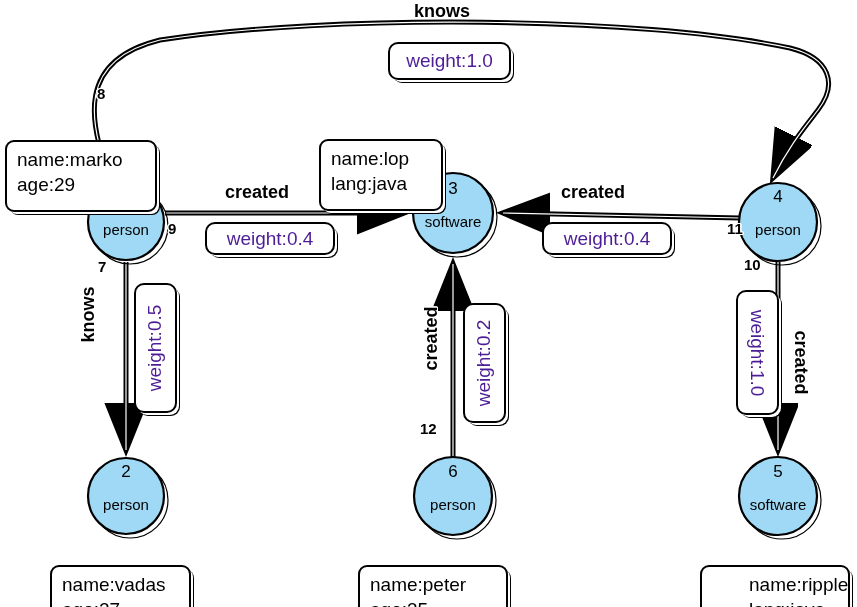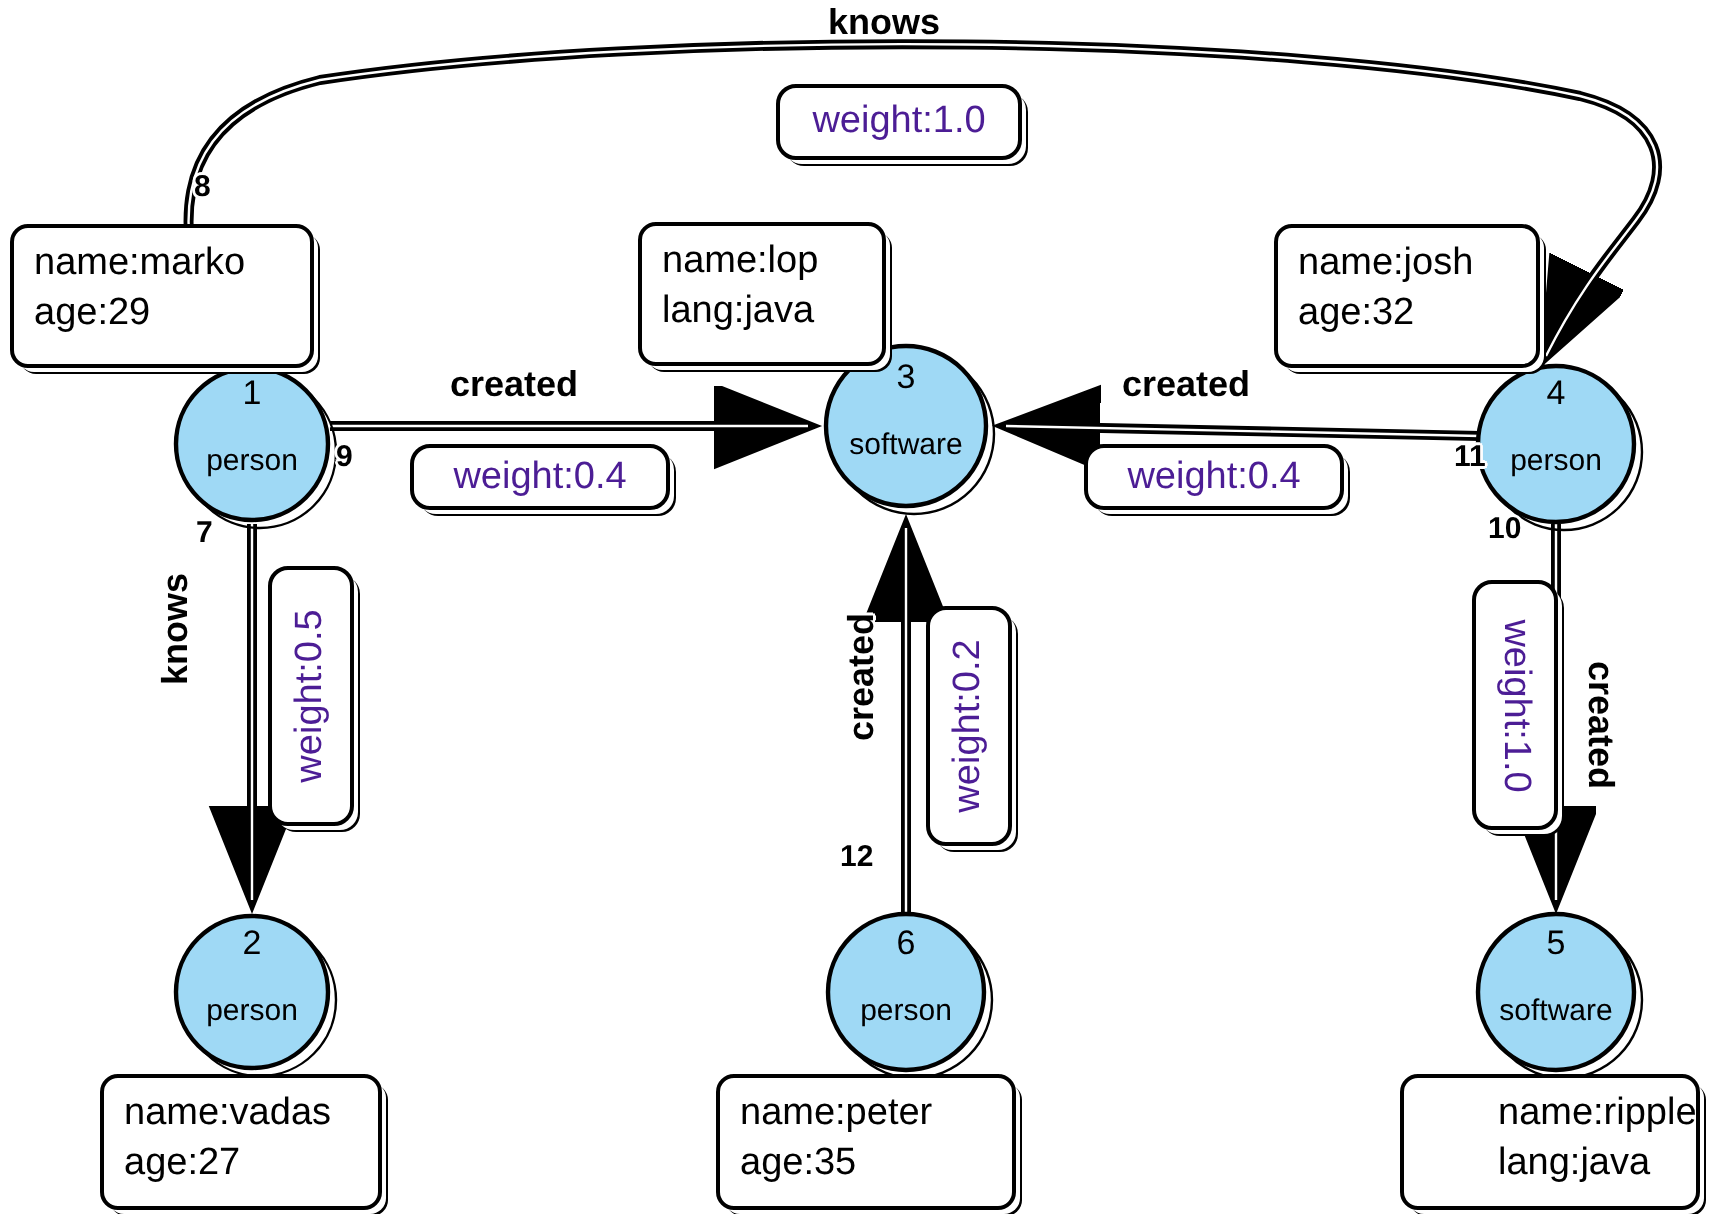--- a/index.html
+++ b/index.html
@@ -63,20 +63,21 @@
     border: 2.2px solid #000000;
     border-radius: 9px;
     box-shadow: 3px 3px 0 -1px #ffffff, 4px 4px 0 -1px #000000;
     font-family: "Liberation Sans", sans-serif;
     font-size: 19px;
     line-height: 1.33;
     color: #000000;
     padding: 5px 9px 5px 10px;
     white-space: pre;
     z-index: 6;
+    margin-top: 28px;
   }
   .weight-box {
     position: absolute;
     box-sizing: border-box;
     background: #ffffff;
     border: 2.2px solid #000000;
     border-radius: 10px;
     box-shadow: 3px 3px 0 -1px #ffffff, 4px 4px 0 -1px #000000;
     font-family: "Liberation Sans", sans-serif;
     font-size: 19px;
@@ -207,22 +208,20 @@
 
   <div class="prop-box" style="left:5px; top:112px; width:152px; height:72px;">name:marko
 age:29</div>
 
   <div class="prop-box" style="left:50px; top:537px; width:141px; height:68px;">name:vadas
 age:27</div>
 
   <div class="prop-box" style="left:319px; top:111px; width:124px; height:72px;">name:lop
 lang:java</div>
 
-  <div class="prop-box" style="left:637px; top:112px; width:133px; height:72px;">name:josh
-age:32</div>
 
   <div class="prop-box" style="left:700px; top:537px; width:150px; height:68px;padding-left:47px;">name:ripple
 lang:java</div>
 
   <div class="prop-box" style="left:358px; top:537px; width:150px; height:68px;">name:peter
 age:35</div>
 
   <div class="weight-box" style="left:388px; top:42px; width:123px; height:38px;">
     <span>weight:1.0</span>
   </div>

